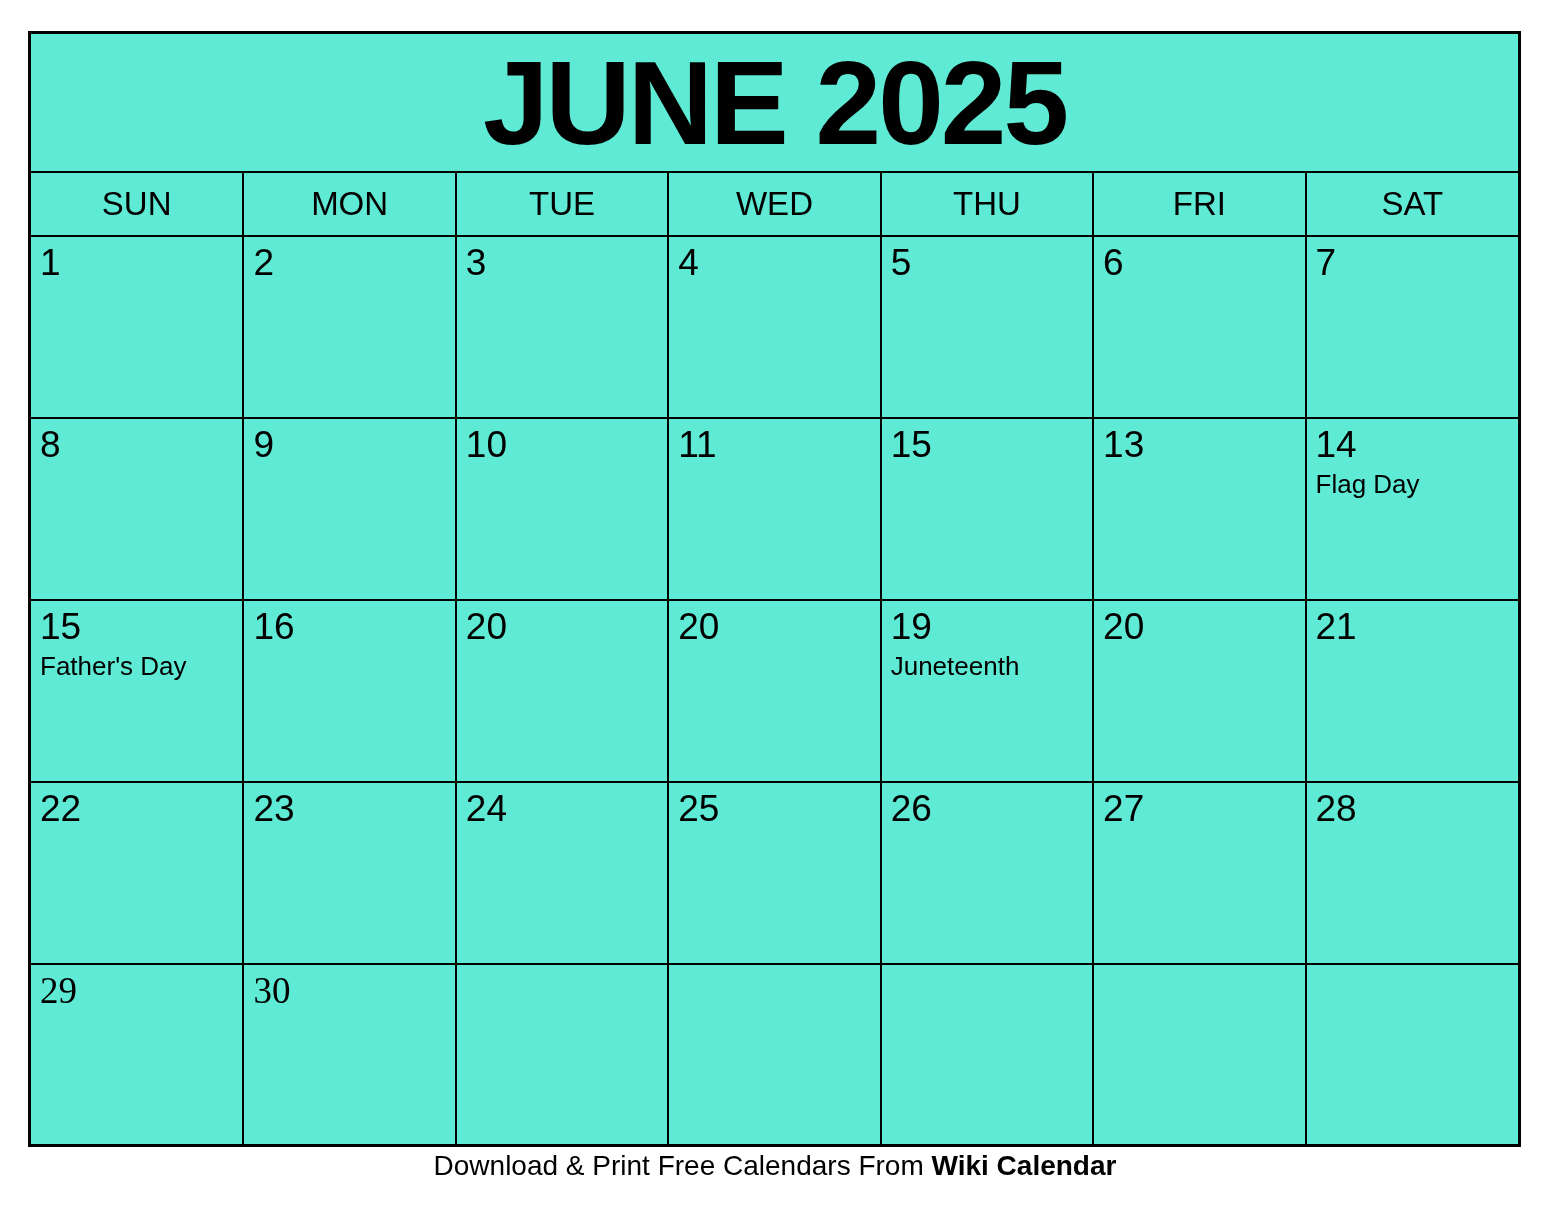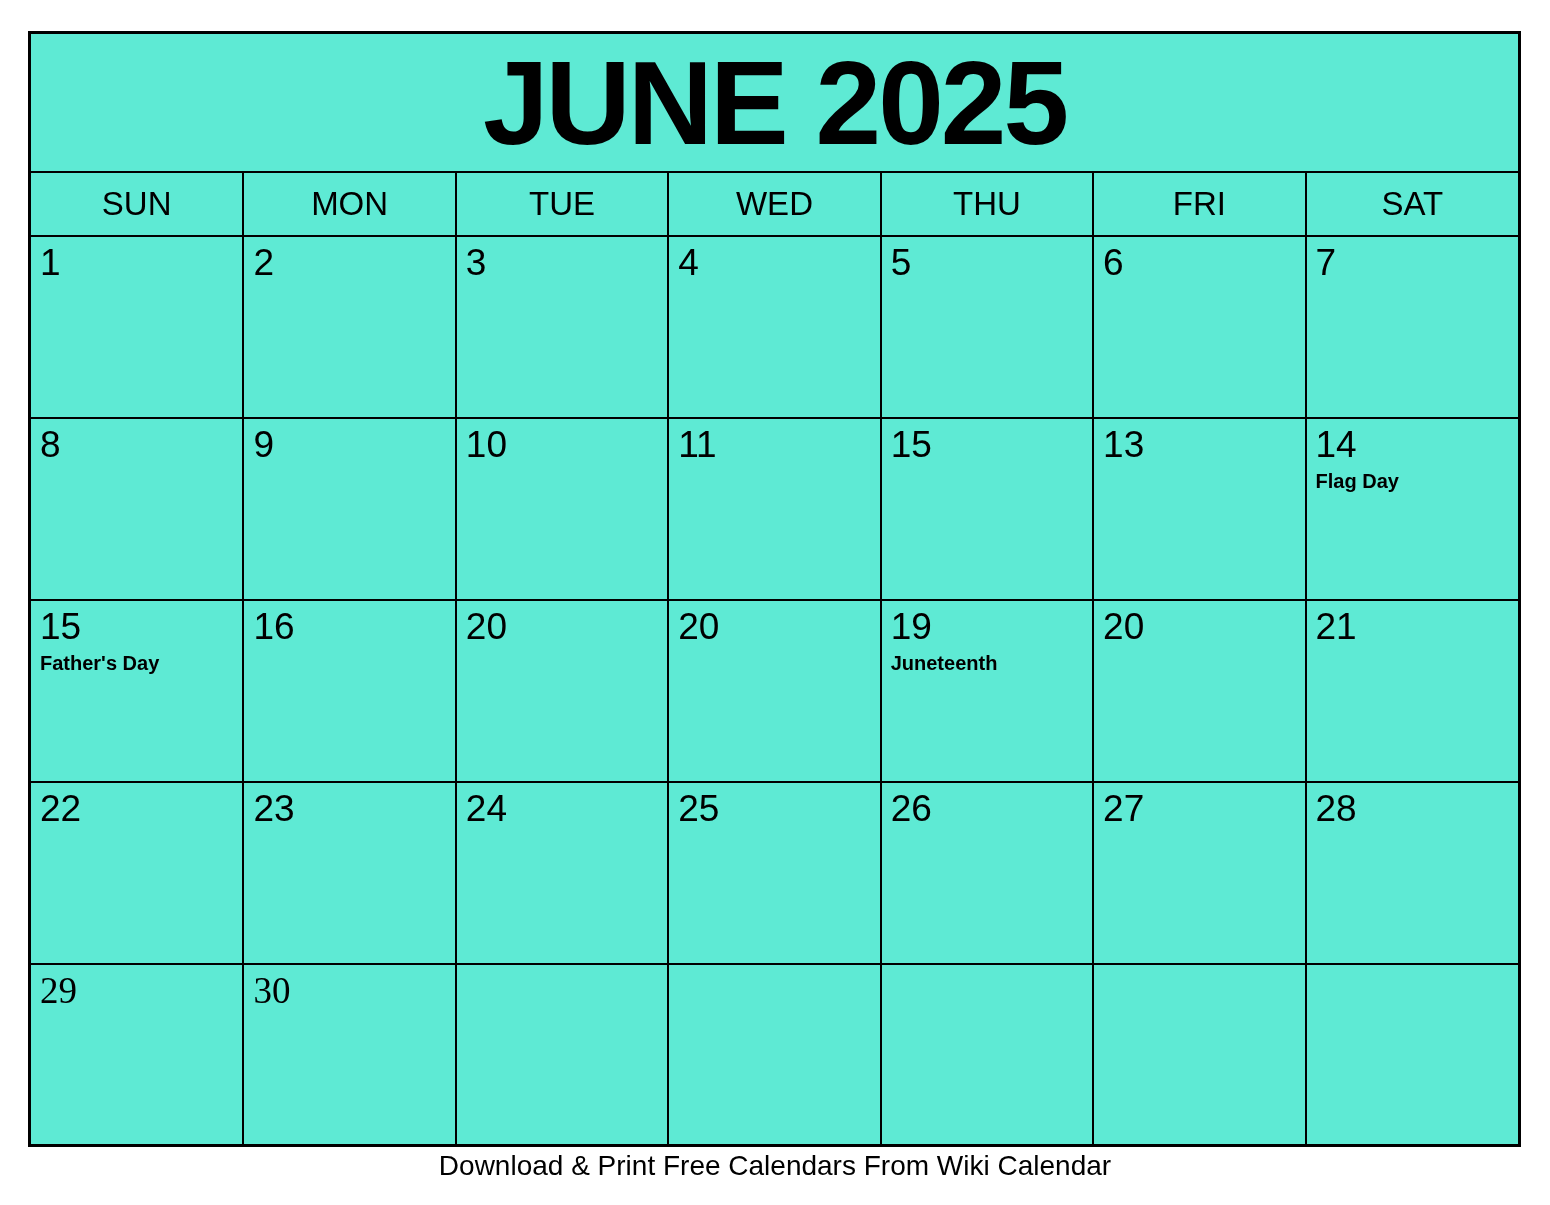--- a/index.html
+++ b/index.html
@@ -59,34 +59,33 @@
   table.grid th:first-child,
   table.grid td:first-child { border-left: none; }
   table.grid th:last-child,
   table.grid td:last-child { border-right: none; margin-left: 8px; }
   table.grid tr:last-child td { border-bottom: none; font-family: Liberation Serif, serif; }
   .daynum {
     font-size: 37px;
     line-height: 1.25;
   }
   .holiday {
-    font-size: 20px;
+    font-size: 26px;
     line-height: 1.3;
-    font-weight: bold;
   }
   .footer {
     position: absolute;
     left: 0;
     top: 1150px;
     width: 1550px;
     text-align: center;
     font-size: 28px;
     white-space: nowrap;
   }
-  .footer strong { font-weight: normal; }
+  .footer strong { font-weight: bold; }
 </style>
 </head>
 <body>
 
 <div class="calendar">
   <div class="title">JUNE 2025</div>
   <table class="grid">
     <thead>
       <tr>
         <th>SUN</th>

